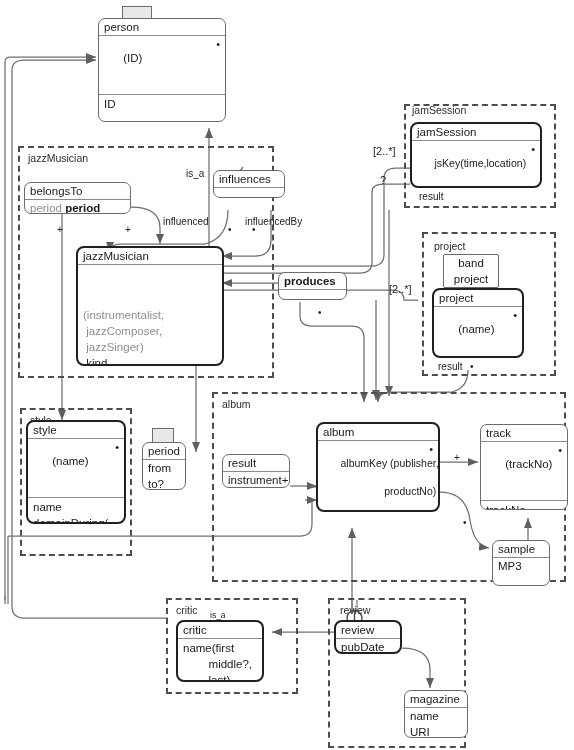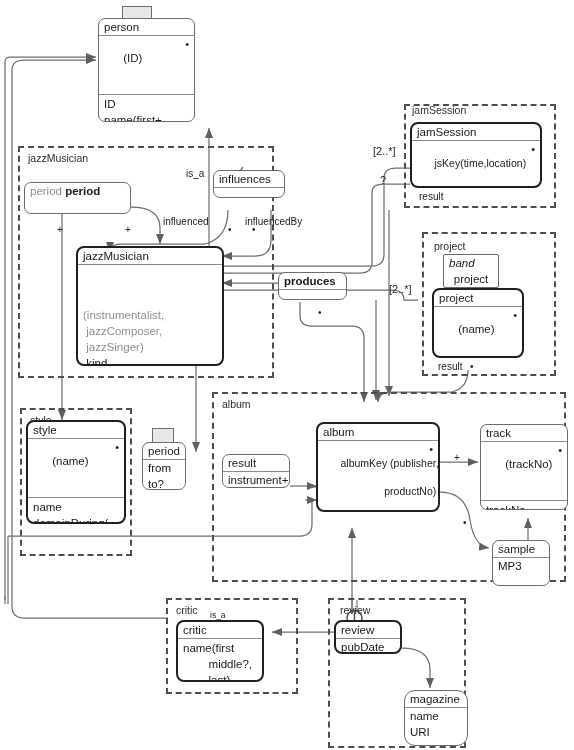--- a/index.html
+++ b/index.html
@@ -127,49 +127,49 @@
   <div class="pkg" style="left:212px;top:392px;width:354px;height:190px;"></div>
   <div class="pkg-label" style="left:222px;top:398px;">album</div>
 
   <div class="pkg" style="left:166px;top:598px;width:132px;height:96px;"></div>
   <div class="pkg-label" style="left:176px;top:604px;">critic</div>
 
   <div class="pkg" style="left:328px;top:598px;width:138px;height:150px;"></div>
   <div class="pkg-label" style="left:340px;top:604px;">review</div>
 
   <div class="doc-tab" style="left:122px;top:6px;width:30px;height:14px;"></div>
-  <div class="ent" style="left:98px;top:18px;width:97px;height:104px;">
+  <div class="ent" style="left:98px;top:18px;width:128px;height:104px;">
     <div class="row hdr">person</div>
     <div class="row key">
       <span>(ID)</span>
       <span class="star">•</span>
     </div>
     <div class="attrs">
       <div class="row">ID</div>
-      <div class="row">name(first+,</div>
 
     </div>
   </div>
 
   <div class="ent thick" style="left:76px;top:246px;width:148px;height:120px;">
     <div class="row hdr">jazzMusician</div>
     <div class="attrs" style="padding-top:2px;margin-top:40px;">
       <div class="row dim">(instrumentalist,</div>
       <div class="row dim"> jazzComposer,</div>
       <div class="row dim"> jazzSinger)</div>
       <div class="row"> kind</div>
       <div class="row">instrument*</div>
     </div>
     <div class="constraint" style="padding-top:2px;">
 
       <span class="cmark">C</span>
     </div>
   </div>
 
   <div class="ent" style="left:24px;top:182px;width:107px;height:32px;">
+    <div class="row hdr">belongsTo</div>
     <div class="row"><span class="dim">period </span><b style="font-weight:600;">period</b></div>
   </div>
 
   <div class="ent" style="left:213px;top:170px;width:72px;height:28px;">
     <div class="row hdr">influences</div>
     <div class="row">&nbsp;</div>
   </div>
 
   <div class="ent" style="left:278px;top:272px;width:69px;height:28px;font-weight:bold;">
     <div class="row hdr">produces</div>
@@ -200,21 +200,21 @@
     <div class="row hdr">jamSession</div>
     <div class="row key" style="font-size:10.5px;">
       <span>jsKey(time,location)</span>
       <span class="star">•</span>
     </div>
 
   </div>
   <div class="ann" style="left:419px;top:191px;">result</div>
 
   <div class="ent" style="left:443px;top:254px;width:56px;height:34px;border-radius:2px;">
-    <div class="row" style="font-style:italic;">band</div>
+    <div class="row" style="text-align:center;">band</div>
     <div class="row" style="text-align:center;">project</div>
   </div>
 
   <div class="ent thick" style="left:432px;top:288px;width:92px;height:70px;">
     <div class="row hdr">project</div>
     <div class="row key">
       <span>(name)</span>
       <span class="star">•</span>
     </div>
 
@@ -260,21 +260,21 @@
       <div class="row">        middle?,</div>
       <div class="row">        last)</div>
     </div>
   </div>
 
   <div class="ent thick" style="left:334px;top:620px;width:68px;height:34px;">
     <div class="row hdr">review</div>
     <div class="row">pubDate</div>
   </div>
 
-  <div class="ent" style="left:404px;top:690px;width:64px;height:56px;border-radius:11px;">
+  <div class="ent" style="left:404px;top:690px;width:64px;height:48px;">
     <div class="row hdr">magazine</div>
     <div class="row">name</div>
     <div class="row">URI</div>
   </div>
 
   <div class="ann" style="left:186px;top:168px;">is_a</div>
   <div class="ann" style="left:210px;top:610px;font-size:8.5px;">is_a</div>
   <div class="ann" style="left:163px;top:216px;">influenced</div>
   <div class="ann" style="left:245px;top:216px;">influencedBy</div>
   <div class="ann big" style="left:373px;top:145px;">[2..*]</div>

